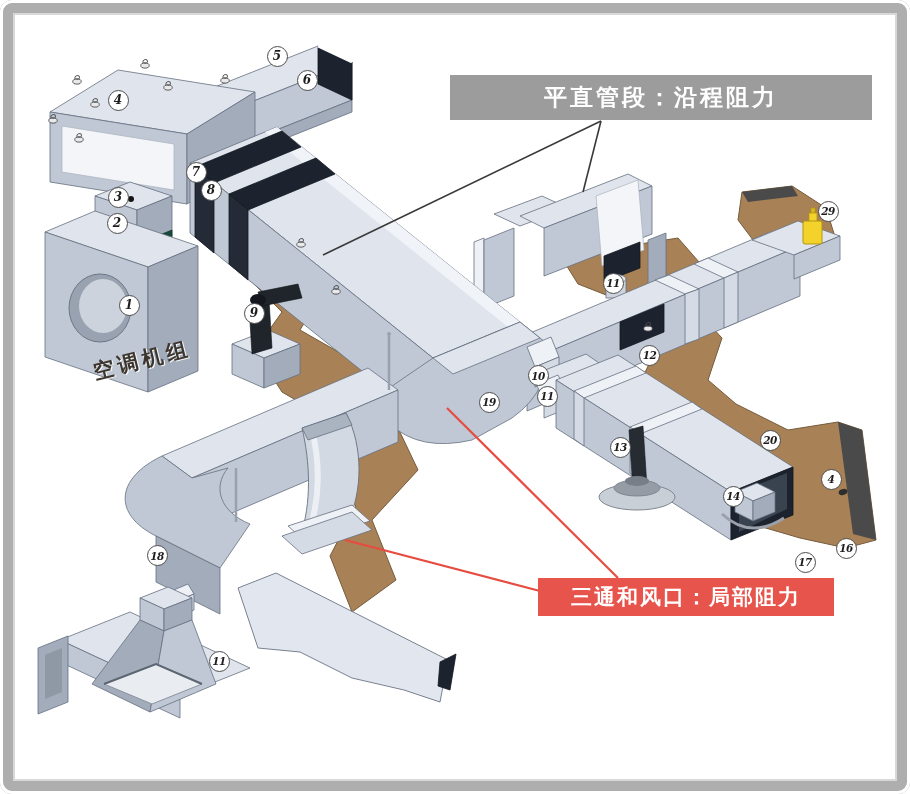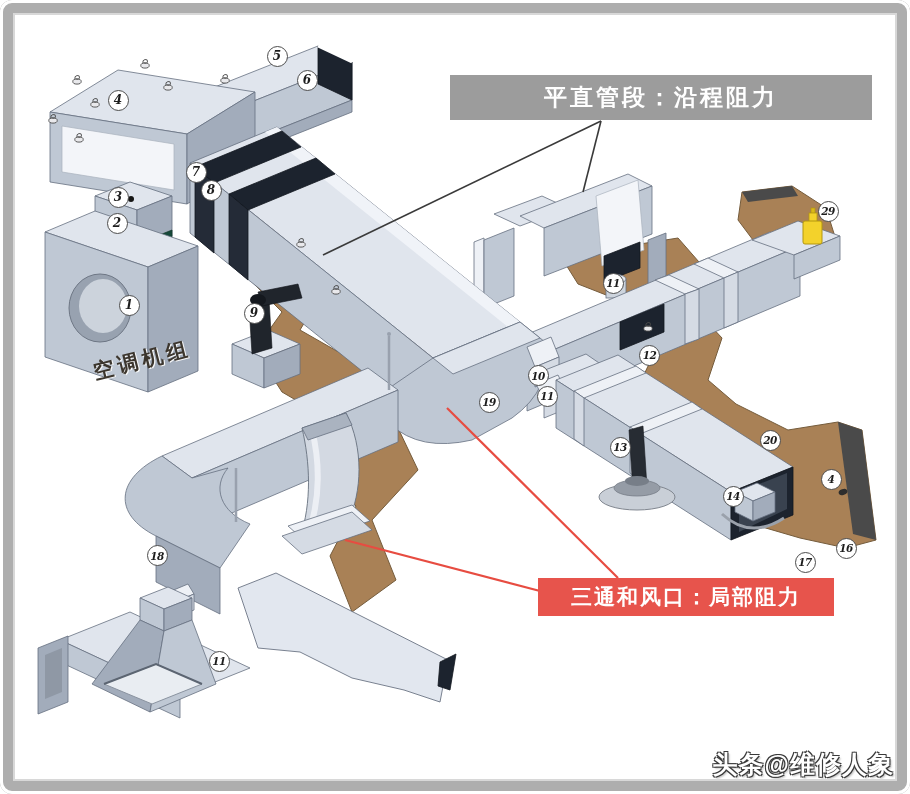--- a/index.html
+++ b/index.html
@@ -250,21 +250,20 @@
   </svg>
 
   <div class="callout callout-straight">
     <span>平直管段：沿程阻力</span>
   </div>
   <div class="callout callout-local">
     <span>三通和风口：局部阻力</span>
   </div>
 
   <div class="unit-label">空调机组</div>
-  <div class="watermark">头条@维修人象</div>
 
   <div id="markers">
       <div class="marker" style="left: 118.5px; top: 294.5px;">1</div>
       <div class="marker" style="left: 106.5px; top: 212.5px;">2</div>
       <div class="marker" style="left: 107.5px; top: 186.5px;">3</div>
       <div class="marker" style="left: 107.5px; top: 89.5px;">4</div>
       <div class="marker" style="left: 266.5px; top: 45.5px;">5</div>
       <div class="marker" style="left: 296.5px; top: 69.5px;">6</div>
       <div class="marker" style="left: 185.5px; top: 161.5px;">7</div>
       <div class="marker" style="left: 200.5px; top: 179.5px;">8</div>

